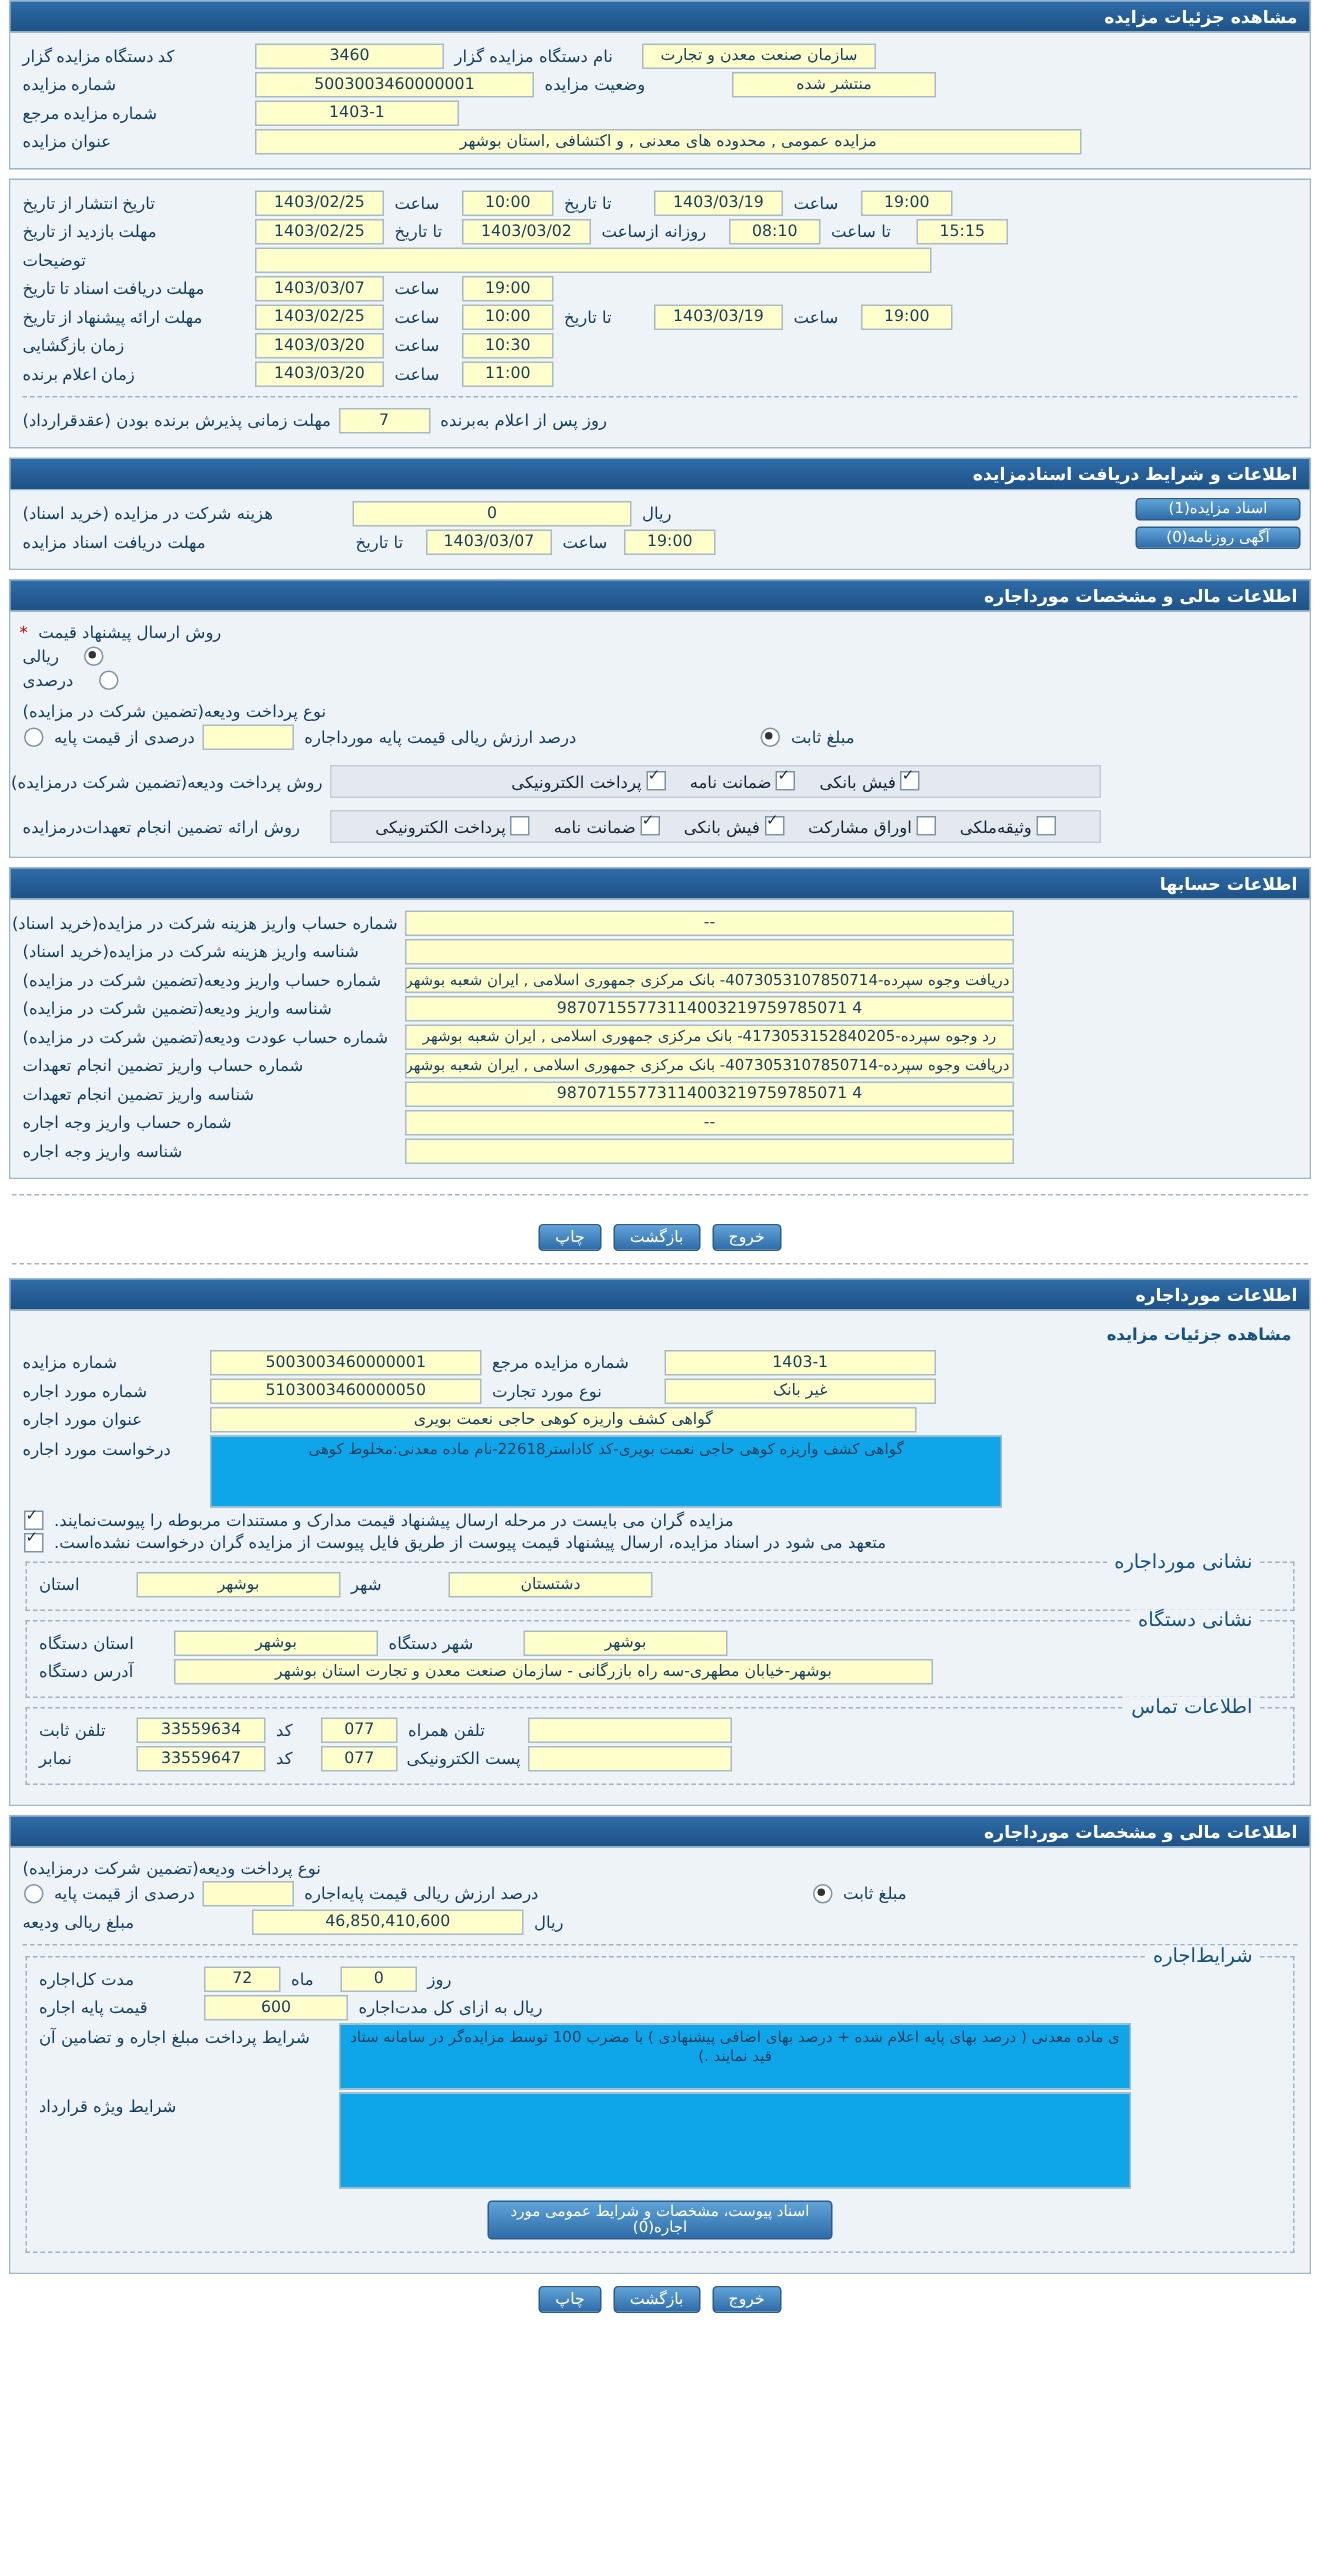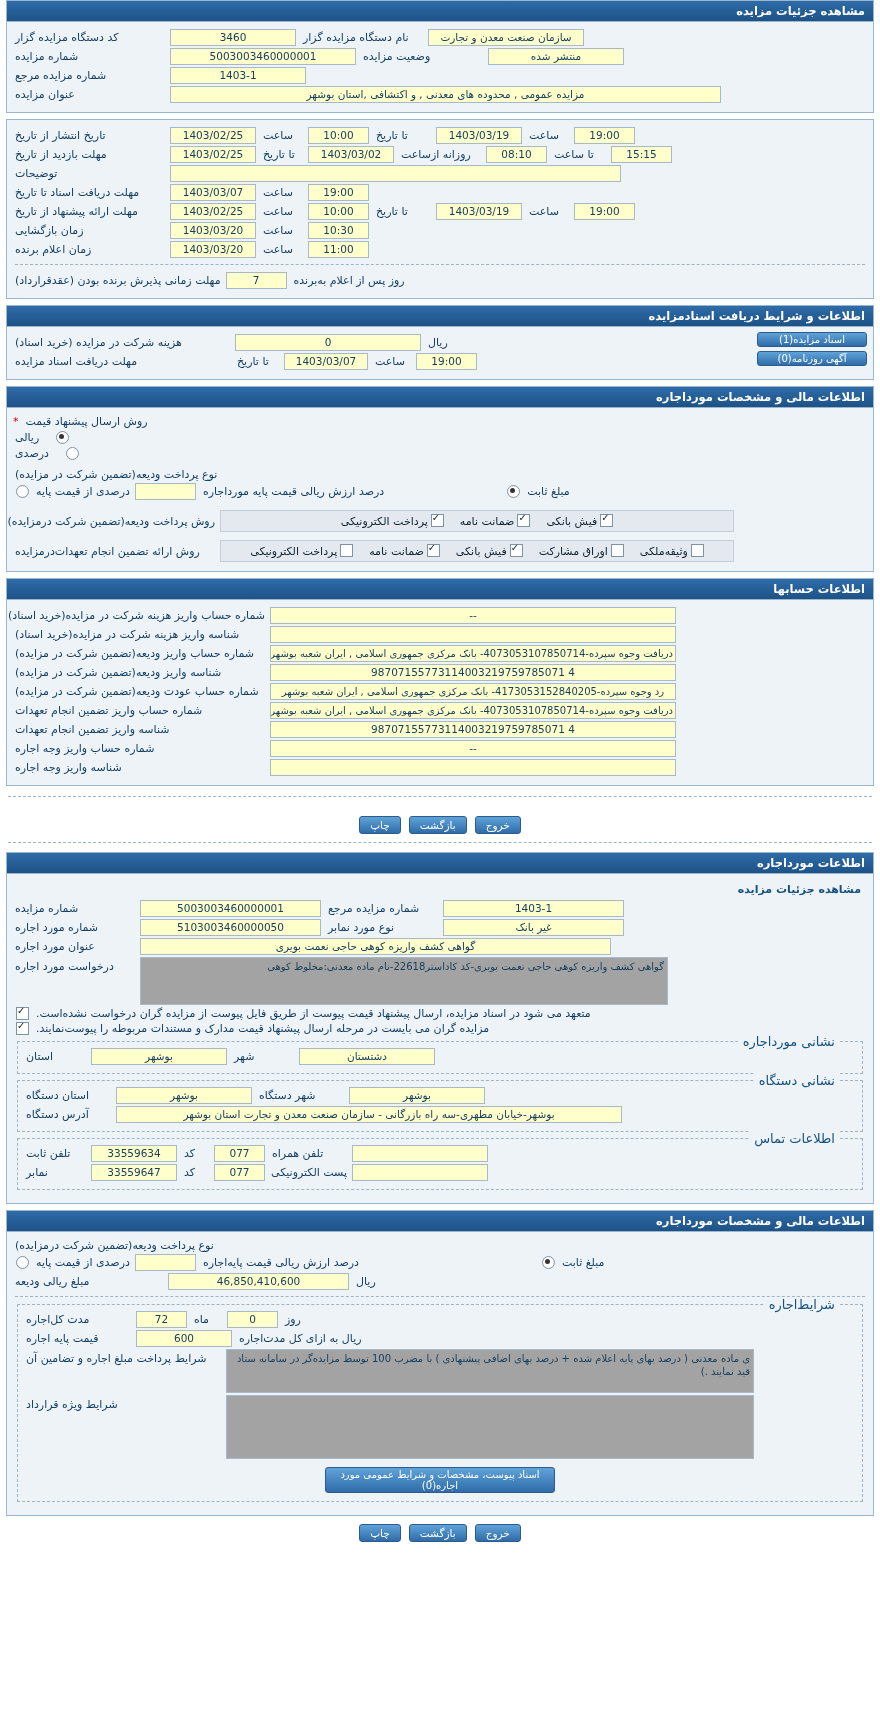--- a/index.html
+++ b/index.html
@@ -35,21 +35,21 @@
     margin:2px 0;
     gap:5px;
   }
   .lbl{
     text-align:left;
     color:#0f3b5f;
     font-size:11px;
     white-space:nowrap;
     padding-left:2px;
   }
-  .lbl.w1{width:150px;}
+  .lbl.w1{width:150px;font-family:Liberation Serif, serif;}
   .lbl.w2{width:120px;}
   .lbl.w3{width:90px;}
   .fld{
     background:#ffffcc;
     border:1px solid #a8b9c9;
     height:15px;
     line-height:15px;
     font-size:10.5px;
     color:#17405f;
     text-align:center;
@@ -110,26 +110,26 @@
     border:1px solid #c2cfda;
     padding:3px 6px;
     display:flex;
     flex-direction:row-reverse;
     gap:16px;
     align-items:center;
   }
   .acct .fld{text-align:center;}
   .hdr2{color:#16527f;font-weight:bold;font-size:11px;padding:4px 6px 2px 6px;}
   .txtarea{
-    background:#a3a3a3;
+    background:#0ea5e9;
     border:1px solid #a8b9c9;
     font-size:10px;
     color:#17405f;
     padding:2px 3px;
-    text-align:right;
+    text-align:center;
     line-height:13px;
     overflow:hidden;
   }
   .tiny{font-size:10px;}
   .leftbtns{display:flex;flex-direction:column;gap:4px;align-items:flex-start;}
   .fieldset{
     border:1px dashed #9fb4c6;
     margin:6px 4px;
     padding:4px 6px 6px 6px;
     position:relative;
@@ -392,41 +392,41 @@
       <div class="row">
         <div class="lbl" style="width:120px">شماره مزایده</div>
         <div class="fld num" style="width:175px">5003003460000001</div>
         <div class="lbl" style="width:110px">شماره مزایده مرجع</div>
         <div class="fld num" style="width:175px">1403-1</div>
       </div>
 
       <div class="row">
         <div class="lbl" style="width:120px">شماره مورد اجاره</div>
         <div class="fld num" style="width:175px">5103003460000050</div>
-        <div class="lbl" style="width:110px">نوع مورد نمابر</div>
+        <div class="lbl" style="width:110px">نوع مورد تجارت</div>
         <div class="fld" style="width:175px">غیر بانک</div>
       </div>
 
       <div class="row">
         <div class="lbl" style="width:120px">عنوان مورد اجاره</div>
         <div class="fld" style="width:465px">گواهی کشف واریزه کوهی حاجی نعمت بویری</div>
       </div>
 
       <div class="row" style="align-items:flex-start">
         <div class="lbl" style="width:120px;padding-top:3px">درخواست مورد اجاره</div>
         <div class="txtarea" style="width:520px;height:42px">گواهی کشف واریزه کوهی حاجی نعمت بویری-کد کاداستر22618-نام ماده معدنی:مخلوط کوهی</div>
       </div>
 
       <div class="row">
         <span class="chk on"></span>
+        <div class="lbl">مزایده گران می بایست در مرحله ارسال پیشنهاد قیمت مدارک و مستندات مربوطه را پیوست‌نمایند.</div>
+      </div>
+      <div class="row">
+        <span class="chk on"></span>
         <div class="lbl">متعهد می شود در اسناد مزایده، ارسال پیشنهاد قیمت پیوست از طریق فایل پیوست از مزایده گران درخواست نشده‌است.</div>
-      </div>
-      <div class="row">
-        <span class="chk on"></span>
-        <div class="lbl">مزایده گران می بایست در مرحله ارسال پیشنهاد قیمت مدارک و مستندات مربوطه را پیوست‌نمایند.</div>
       </div>
 
       <div class="fieldset">
         <div class="legend">نشانی مورد‌اجاره</div>
         <div class="row">
           <div class="lbl" style="width:60px">استان</div>
           <div class="fld" style="width:130px">بوشهر</div>
           <div class="lbl" style="width:60px">شهر</div>
           <div class="fld" style="width:130px">دشتستان</div>
         </div>

